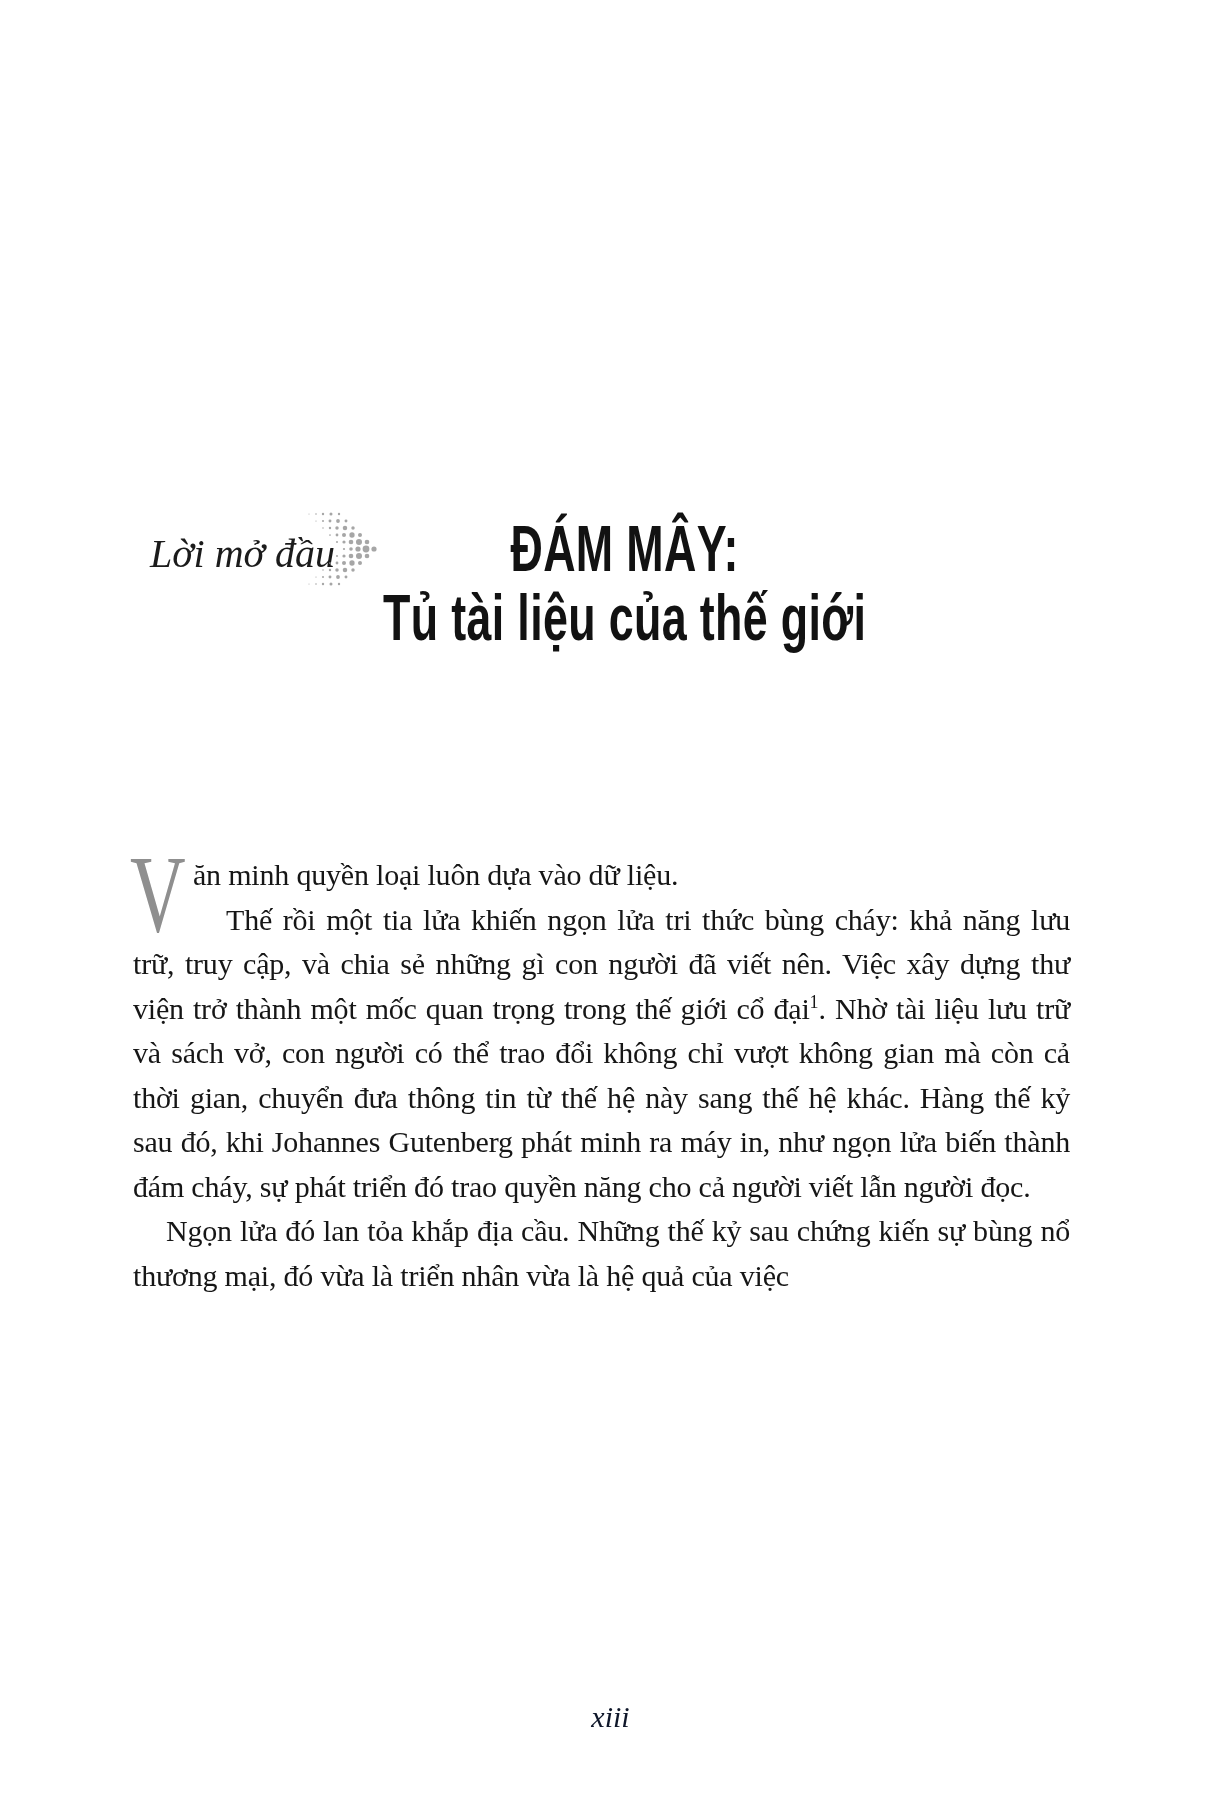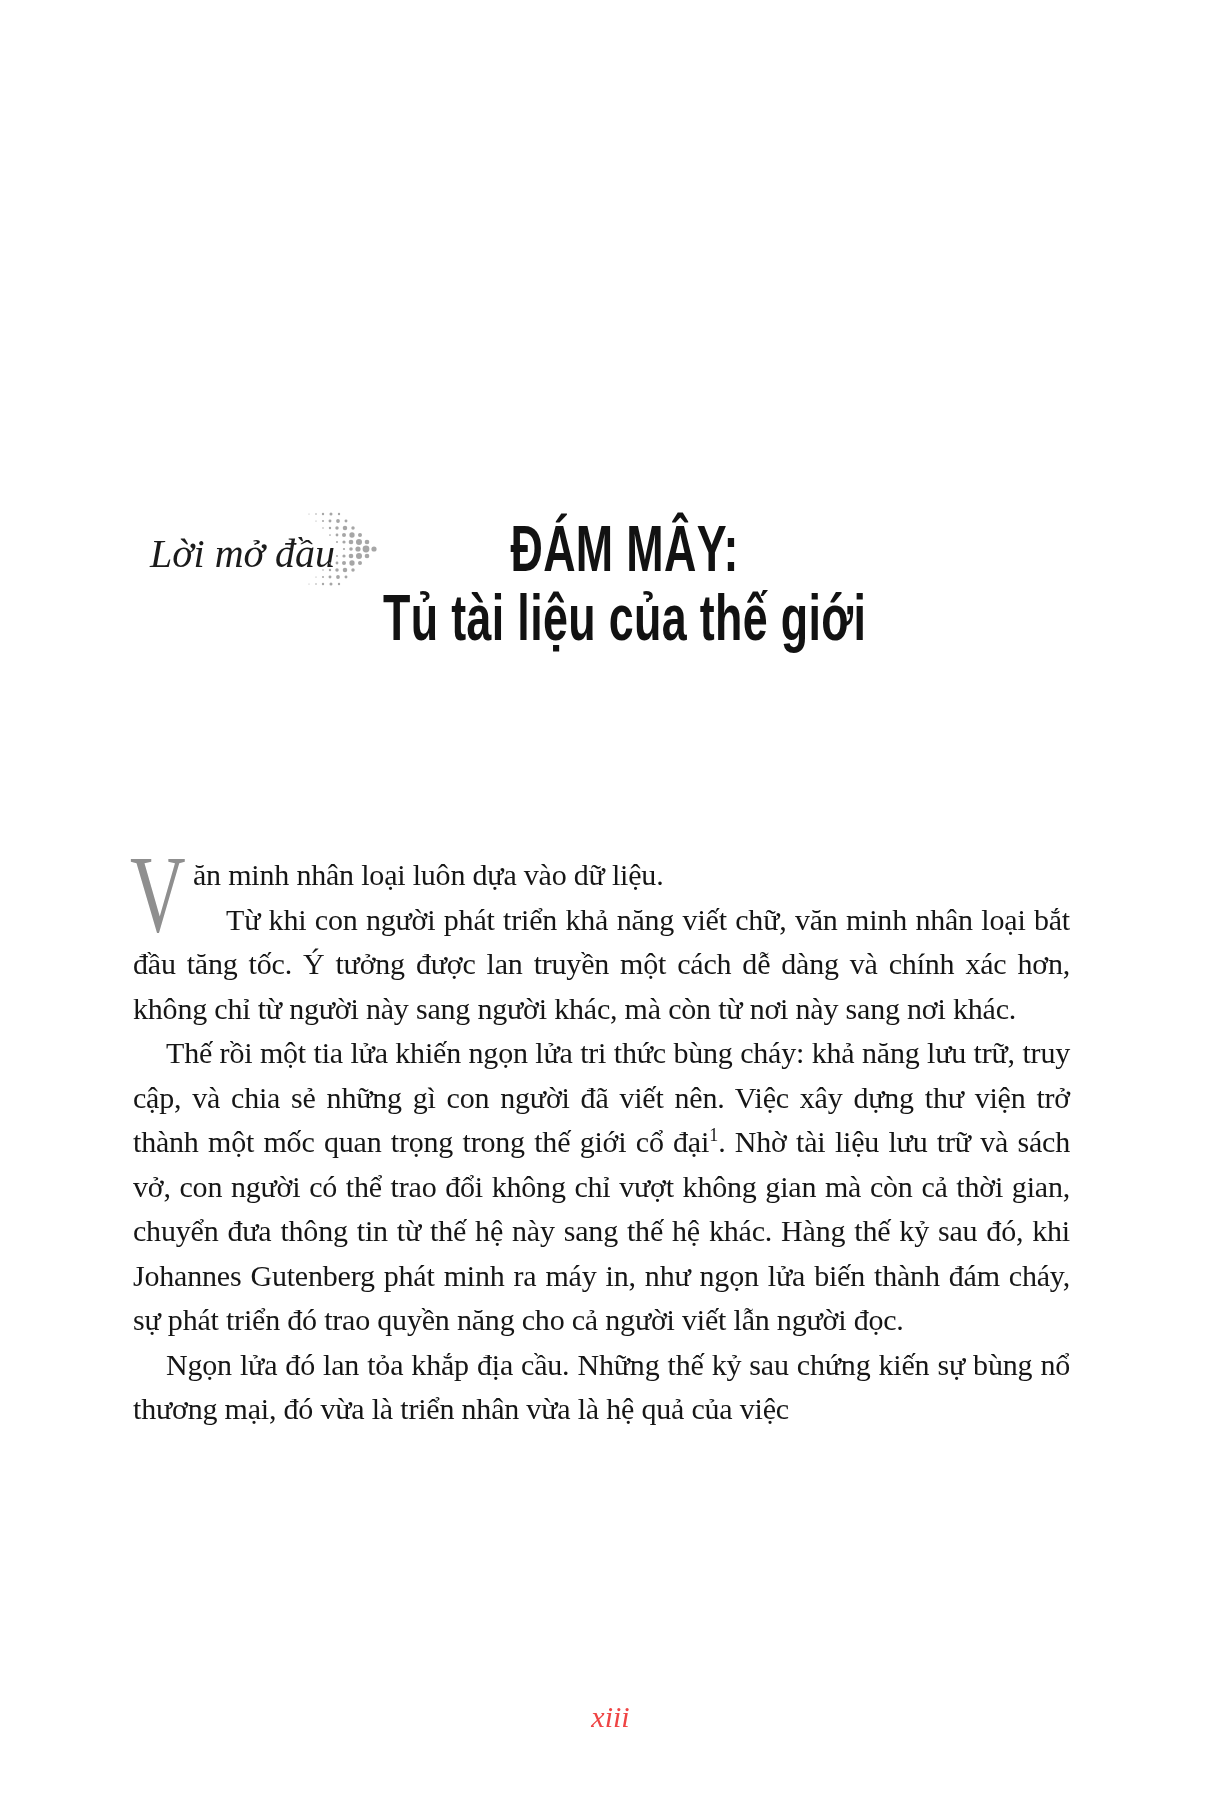--- a/index.html
+++ b/index.html
@@ -79,21 +79,21 @@
   }
 
   
   .page-number{
     position:absolute;
     left:0;top:1700px;
     width:1221px;
     text-align:center;
     font-style:italic;
     font-size:30px;line-height:34px;
-    color:#ef4444;
+    color:#0f172a;
   }
 </style>
 </head>
 <body>
 
 <div class="page">
 
   <div class="kicker">Lời mở đầu</div>
 
   <div class="chevron-wrap">
@@ -158,22 +158,21 @@
 
   <div class="title-block">
     <div class="title-line">ĐÁM MÂY:</div>
     <div class="title-line">Tủ tài liệu của thế giới</div>
   </div>
 
   <div class="body-block">
     <p class="p-first">
       <span class="dropcap-float">
         <span class="dropcap-glyph">V</span>
-      </span><span>ăn minh nhân loại luôn dựa vào dữ liệu.</span>
+      </span><span>ăn minh quyền loại luôn dựa vào dữ liệu.</span>
     </p>
-    <p>Từ khi con người phát triển khả năng viết chữ, văn minh nhân loại bắt đầu tăng tốc. Ý tưởng được lan truyền một cách dễ dàng và chính xác hơn, không chỉ từ người này sang người khác, mà còn từ nơi này sang nơi khác.</p>
     <p><span>Thế rồi một tia lửa khiến ngọn lửa tri thức bùng cháy: khả năng lưu trữ, truy cập, và chia sẻ những gì con người đã viết nên. Việc xây dựng thư viện trở thành một mốc quan trọng trong thế giới cổ đại</span><sup class="fnmark">1</sup><span>. Nhờ tài liệu lưu trữ và sách vở, con người có thể trao đổi không chỉ vượt không gian mà còn cả thời gian, chuyển đưa thông tin từ thế hệ này sang thế hệ khác. Hàng thế kỷ sau đó, khi Johannes Gutenberg phát minh ra máy in, như ngọn lửa biến thành đám cháy, sự phát triển đó trao quyền năng cho cả người viết lẫn người đọc.</span></p>
     <p>Ngọn lửa đó lan tỏa khắp địa cầu. Những thế kỷ sau chứng kiến sự bùng nổ thương mại, đó vừa là triển nhân vừa là hệ quả của việc</p>
   </div>
 
   <div class="page-number">xiii</div>
 
 </div>
 
 </body></html>

